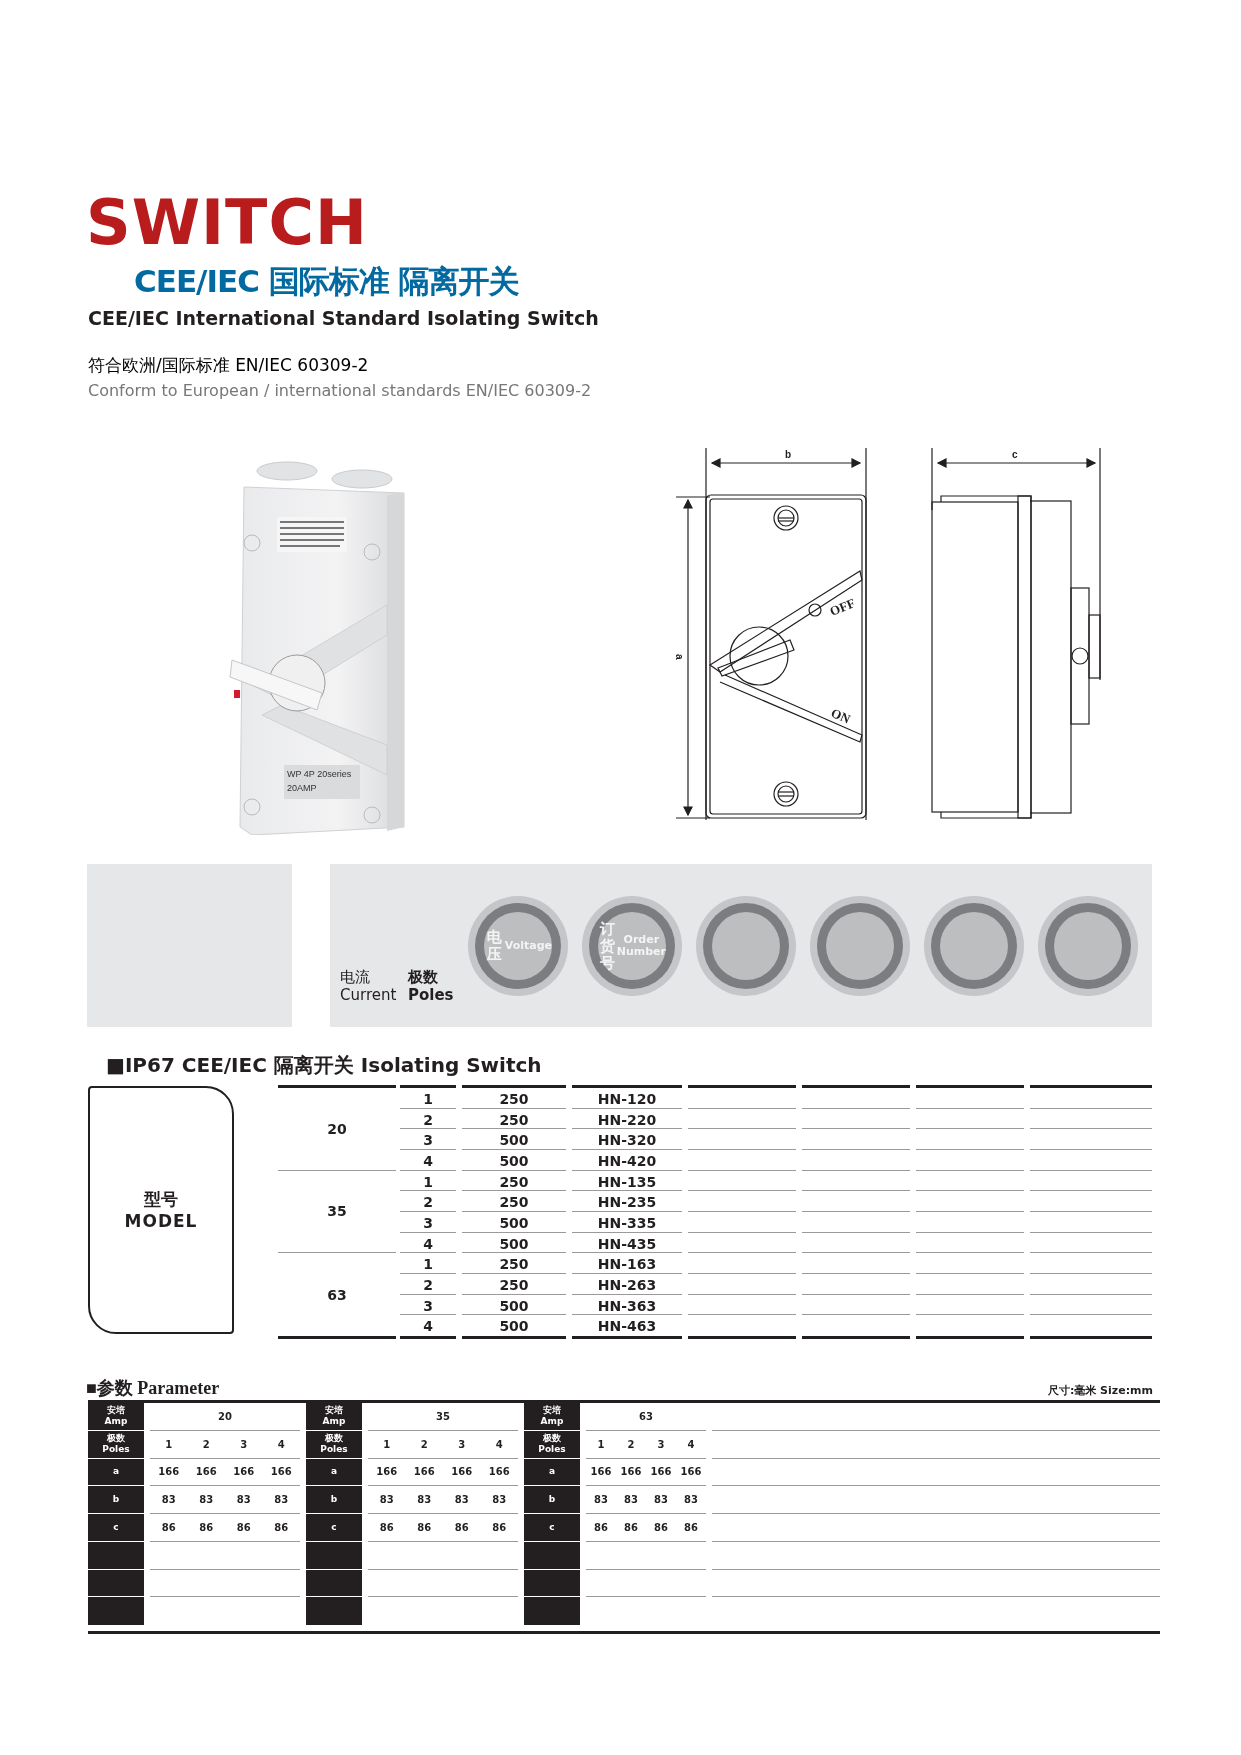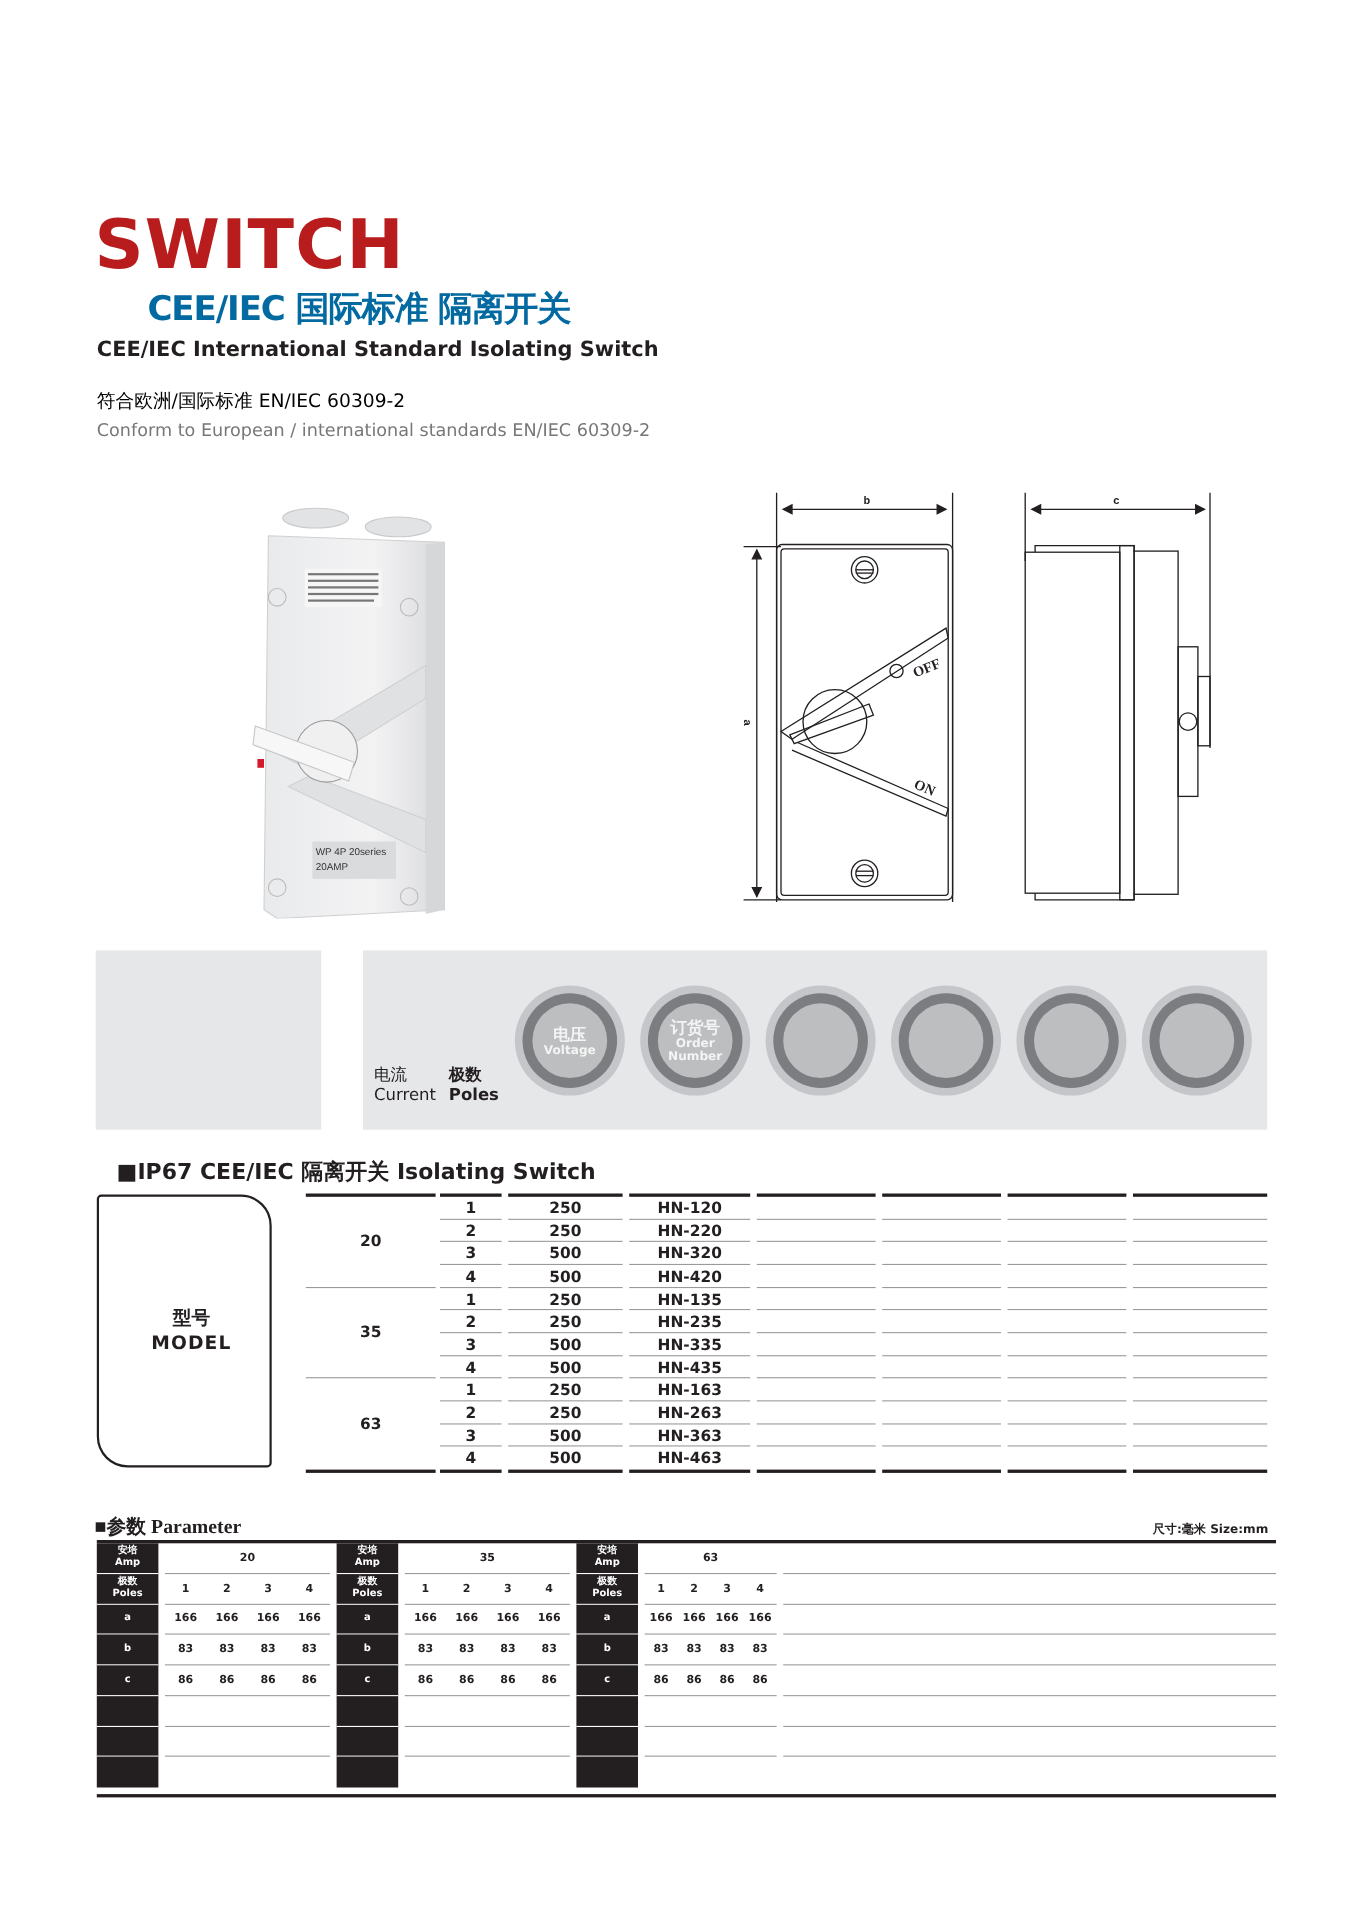--- a/index.html
+++ b/index.html
@@ -13,26 +13,26 @@
 
   .photo{left:222px;top:455px;width:190px;height:380px;}
   .drawing{left:670px;top:430px;width:470px;height:420px;}
 
   .band-left{left:87px;top:864px;width:205px;height:163px;background:#e6e7e9;}
   .band-right{left:330px;top:864px;width:822px;height:163px;background:#e6e7e9;}
   .hdr-current{left:340px;top:968px;font-size:15px;font-weight:normal;line-height:18px;}
   .hdr-poles{left:408px;top:968px;font-size:15px;font-weight:bold;line-height:18px;}
   .circle{position:absolute;width:100px;height:100px;border-radius:50%;background:#c4c6c9;top:896px;}
   .circle .ring{position:absolute;left:7px;top:7px;width:86px;height:86px;border-radius:50%;background:#7c7d80;}
-  .circle .inner{position:absolute;left:16px;top:16px;width:68px;height:68px;border-radius:50%;background:#bcbec0;display:flex;flex-direction:column;align-items:center;justify-content:center;color:#f4f4f4;font-weight:bold;text-align:center;}
+  .circle .inner{position:absolute;left:16px;top:16px;width:68px;height:68px;border-radius:50%;background:#bcbec0;display:flex;flex-direction:row;align-items:center;justify-content:center;color:#f4f4f4;font-weight:bold;text-align:center;}
   .circle .cn{font-size:15px;line-height:17px;}
   .circle .en{font-size:11px;line-height:12px;}
 
   .sec1-title{left:86px;top:1052px;font-size:20px;font-weight:bold;line-height:26px;margin-left:20px;}
-  .model-box{left:88px;top:1086px;width:142px;height:244px;border:2px solid #231f20;border-radius:4px 28px 4px 28px;display:flex;flex-direction:column;align-items:center;justify-content:center;padding-left:13px;}
+  .model-box{left:88px;top:1086px;width:142px;height:244px;border:2px solid #231f20;border-radius:4px 28px 4px 28px;display:flex;flex-direction:column;align-items:center;justify-content:center;}
   .model-box .cn{font-size:17px;font-weight:bold;line-height:22px;}
   .model-box .en{font-size:17px;font-weight:bold;line-height:22px;letter-spacing:1px;}
 
   .tcol{position:absolute;top:1085px;height:248px;border-top:3px solid #231f20;border-bottom:3px solid #231f20;}
   .trow{height:20.67px;border-bottom:1px solid #9a9a9a;box-sizing:border-box;font-size:14px;font-weight:bold;text-align:center;line-height:22px;}
   .trow:last-child{border-bottom:none;}
   .amp-cell{height:82.67px;border-bottom:1px solid #9a9a9a;box-sizing:border-box;display:flex;align-items:center;justify-content:center;font-size:14px;font-weight:bold;}
   .amp-cell:last-child{border-bottom:none;}
 
   .sec2-title{left:86px;top:1376px;font-size:18px;font-weight:bold;line-height:24px;font-family:Liberation Serif, serif;}

